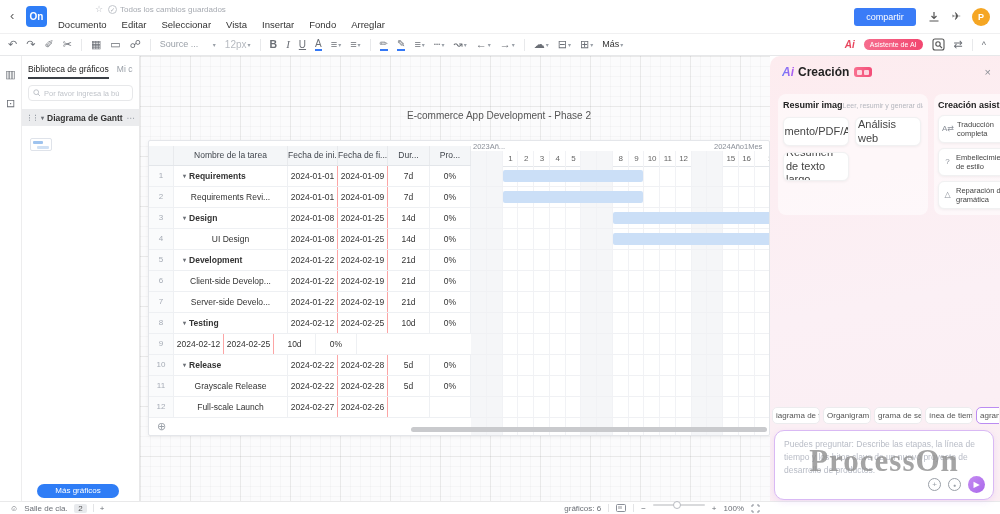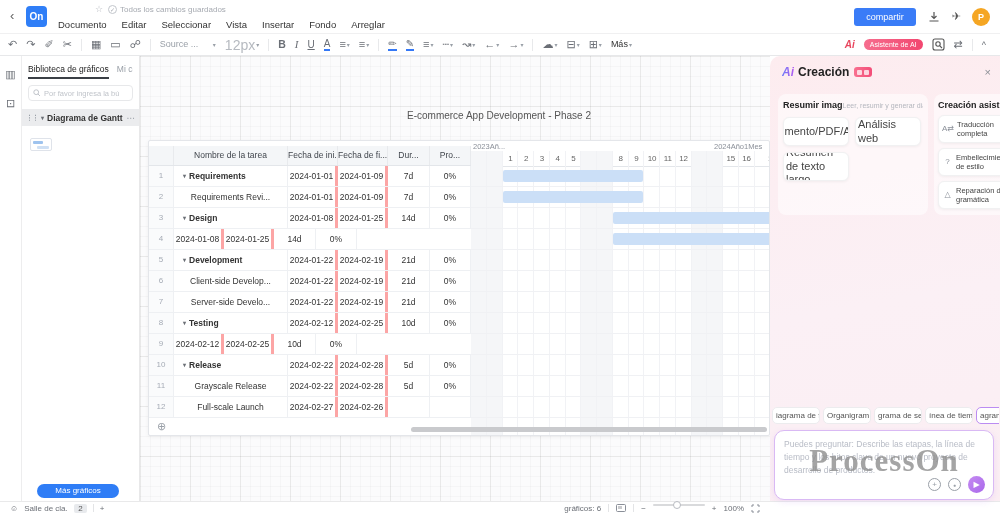--- a/index.html
+++ b/index.html
@@ -19,21 +19,21 @@
   .share-btn { background:#3a7cf7; color:#fff; font-size:9px; border:none; border-radius:3px; padding:4px 12px; }
   .ticon { width:14px; height:14px; color:#555; }
   .avatar { width:18px; height:18px; border-radius:50%; background:#f5a623; color:#fff; font-size:9px; font-weight:bold; text-align:center; line-height:18px; }
 
   
   .toolbar { position:relative; height:23px; border-top:1px solid #f0f0f1; border-bottom:1px solid #e7e8ea; display:flex; align-items:center; padding-left:8px; gap:9px; font-size:11px; color:#6b6f76; background:#fff; }
   .tb-i { display:inline-flex; align-items:center; gap:1px; line-height:1; cursor:default; }
   .tb-sep { width:1px; height:12px; background:#e8e9eb; }
   .tb-caret { font-size:6px; color:#9aa0a8; }
   .tb-font { font-size:9px; color:#9aa0a8; width:52px; }
-  .tb-size { font-size:14px; color:#b6bac0; }
+  .tb-size { font-size:10px; color:#b6bac0; }
   .tb-b { font-weight:bold; font-size:10.5px; }
   .tb-it { font-style:italic; font-family:"Liberation Serif",serif; font-size:11px; }
   .tb-u { text-decoration:underline; font-size:10px; }
   .tb-A { font-size:10px; border-bottom:2px solid #3478f6; line-height:11px; }
   .tb-pen { border-bottom:2px solid #3478f6; line-height:11px; font-size:10px; }
   .toolbar-right { margin-left:auto; display:flex; align-items:center; gap:9px; padding-right:14px; }
   .ai-logo-red { color:#e8465e; font-weight:bold; font-style:italic; font-size:10px; }
   .ai-pill { background:linear-gradient(90deg,#f66d8e,#f24770); color:#fff; font-size:7px; padding:2px 6px; border-radius:8px; white-space:nowrap; }
 
   
@@ -63,21 +63,21 @@
   .widget { position:absolute; left:8px; top:84px; width:622px; height:296px; background:#fff; border:1px solid #e4e6ea; border-radius:2px; box-shadow:0 1px 4px rgba(0,0,0,.05); overflow:hidden; }
   .tbl-head { position:absolute; left:0; top:5px; width:322px; height:20px; display:flex; background:#f4f6f8; border-bottom:1px solid #e3e6ea; font-size:8.5px; color:#40454c; }
   .tbl-head div { border-right:1px solid #e8eaed; text-align:center; line-height:19px; overflow:hidden; white-space:nowrap; }
   .tbl-rows { position:absolute; left:0; top:25px; width:322px; }
   .g-row { display:flex; height:21px; border-bottom:1px solid #eef0f3; font-size:8.5px; color:#333; }
   .c-num { width:25px; background:#fafbfc; color:#a5abb5; text-align:center; line-height:20px; border-right:1px solid #eef0f3; font-size:8px; }
   .c-name { width:114px; border-right:1px solid #eef0f3; line-height:20px; white-space:nowrap; overflow:hidden; }
   .c-name.parent { font-weight:bold; padding-left:9px; }
   .c-name.child { text-align:center; padding:0 2px; }
   .c-name .cr { font-size:6px; color:#6b6f76; margin-right:3px; vertical-align:1px; }
-  .c-d1,.c-d2 { width:50px; border-right:3px solid #fca5a5; text-align:center; line-height:20px; }
+  .c-d1,.c-d2 { width:50px; border-right:1px solid #fca5a5; text-align:center; line-height:20px; }
   .c-dur { width:42px; border-right:1px solid #eef0f3; text-align:center; line-height:20px; }
   .c-pro { width:41px; border-right:1px solid #eef0f3; text-align:center; line-height:20px; }
   .g-foot { position:absolute; left:0; top:277px; width:322px; height:19px; }
   .add-row { position:absolute; left:8px; top:2px; color:#9aa0a8; font-size:11px; }
   .timeline { position:absolute; left:322px; top:0; right:0; bottom:0; overflow:hidden; }
   .month-label { position:absolute; top:1px; font-size:7.5px; color:#8a8f98; white-space:nowrap; }
   .day-cell { position:absolute; top:10px; height:15px; font-size:8px; color:#666; text-align:center; line-height:15px; }
   .head-line { position:absolute; left:0; right:0; top:25px; border-top:1px solid #e3e6ea; }
   .day-col { position:absolute; top:10px; bottom:0; border-right:1px solid #f1f2f5; }
   .day-col.wk { background:#f5f6f8; }
@@ -305,20 +305,21 @@
           <div class="g-row">
             <div class="c-num">3</div>
             <div class="c-name parent"><span class="cr">▾</span>Design</div>
             <div class="c-d1">2024-01-08</div>
             <div class="c-d2">2024-01-25</div>
             <div class="c-dur">14d</div>
             <div class="c-pro">0%</div>
           </div>
           <div class="g-row">
             <div class="c-num">4</div>
+            <div class="c-name child">UI Design</div>
             <div class="c-d1">2024-01-08</div>
             <div class="c-d2">2024-01-25</div>
             <div class="c-dur">14d</div>
             <div class="c-pro">0%</div>
           </div>
           <div class="g-row">
             <div class="c-num">5</div>
             <div class="c-name parent"><span class="cr">▾</span>Development</div>
             <div class="c-d1">2024-01-22</div>
             <div class="c-d2">2024-02-19</div>

